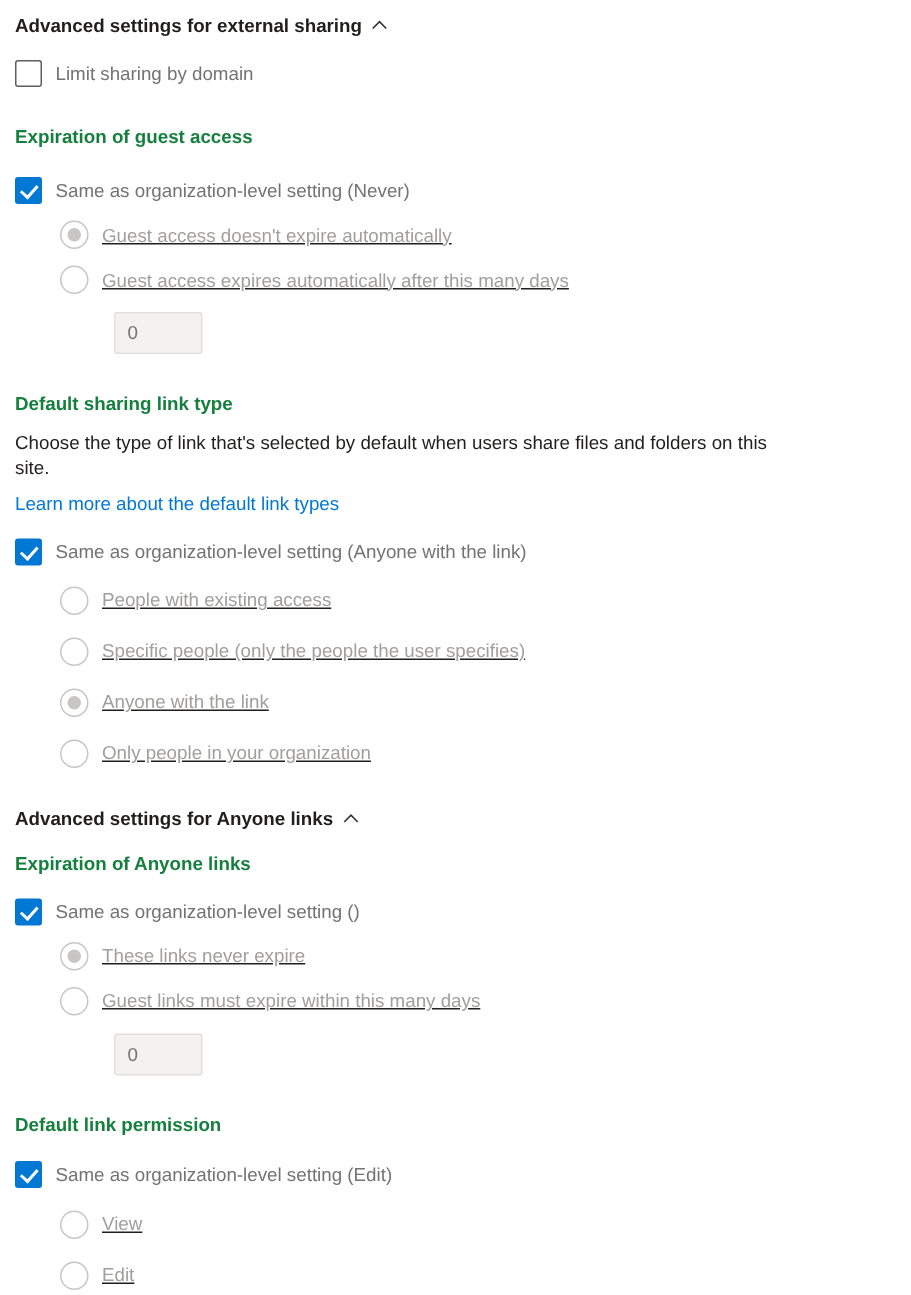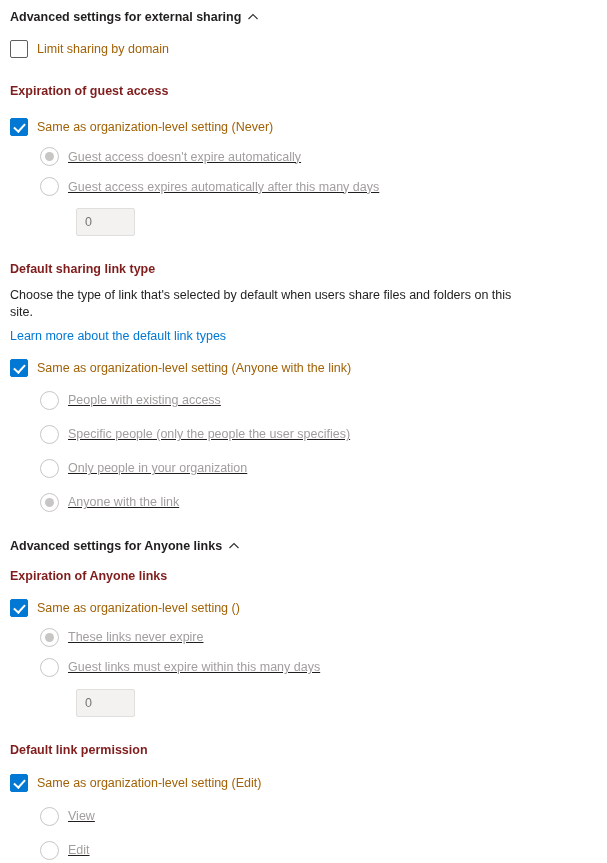--- a/index.html
+++ b/index.html
@@ -34,21 +34,21 @@
     width: 12px;
     height: 12px;
     position: relative;
     color: #323130;
   }
   .collapse-chevron svg { display: block; }
 
   .group-title {
     font-weight: bold;
     font-size: 12.5px;
-    color: #7f1d1d;
+    color: #15803d;
   }
 
   .row {
     display: flex;
     align-items: center;
     gap: 9px;
   }
 
   
   .cb {
@@ -71,21 +71,21 @@
     left: 5px;
     top: 2px;
     width: 5px;
     height: 9px;
     border: solid #ffffff;
     border-width: 0 2px 2px 0;
     transform: rotate(42deg);
   }
   .cb-label {
     font-size: 12.5px;
-    color: #a16207;
+    color: #737373;
   }
 
   
   .radio {
     width: 19px;
     height: 19px;
     box-sizing: border-box;
     border: 1px solid #c8c6c4;
     border-radius: 50%;
     background: #ffffff;
@@ -199,27 +199,27 @@
     <span class="radio"></span>
     <span class="radio-label">People with existing access</span>
   </div>
 
   <div class="radio-row" style="margin-top:15px;">
     <span class="radio"></span>
     <span class="radio-label">Specific people (only the people the user specifies)</span>
   </div>
 
   <div class="radio-row" style="margin-top:15px;">
-    <span class="radio"></span>
-    <span class="radio-label">Only people in your organization</span>
-  </div>
-
-  <div class="radio-row" style="margin-top:15px;">
     <span class="radio selected"></span>
     <span class="radio-label">Anyone with the link</span>
+  </div>
+
+  <div class="radio-row" style="margin-top:15px;">
+    <span class="radio"></span>
+    <span class="radio-label">Only people in your organization</span>
   </div>
 
   
   <div class="section-head" style="margin-top:27px;">
     <span>Advanced settings for Anyone links</span>
     <span class="collapse-chevron">
       <svg width="12" height="12" viewBox="0 0 12 12" aria-hidden="true">
         <path d="M1.5 8 L6 3.5 L10.5 8" fill="none" stroke="#323130" stroke-width="1.1"></path>
       </svg>
     </span>

